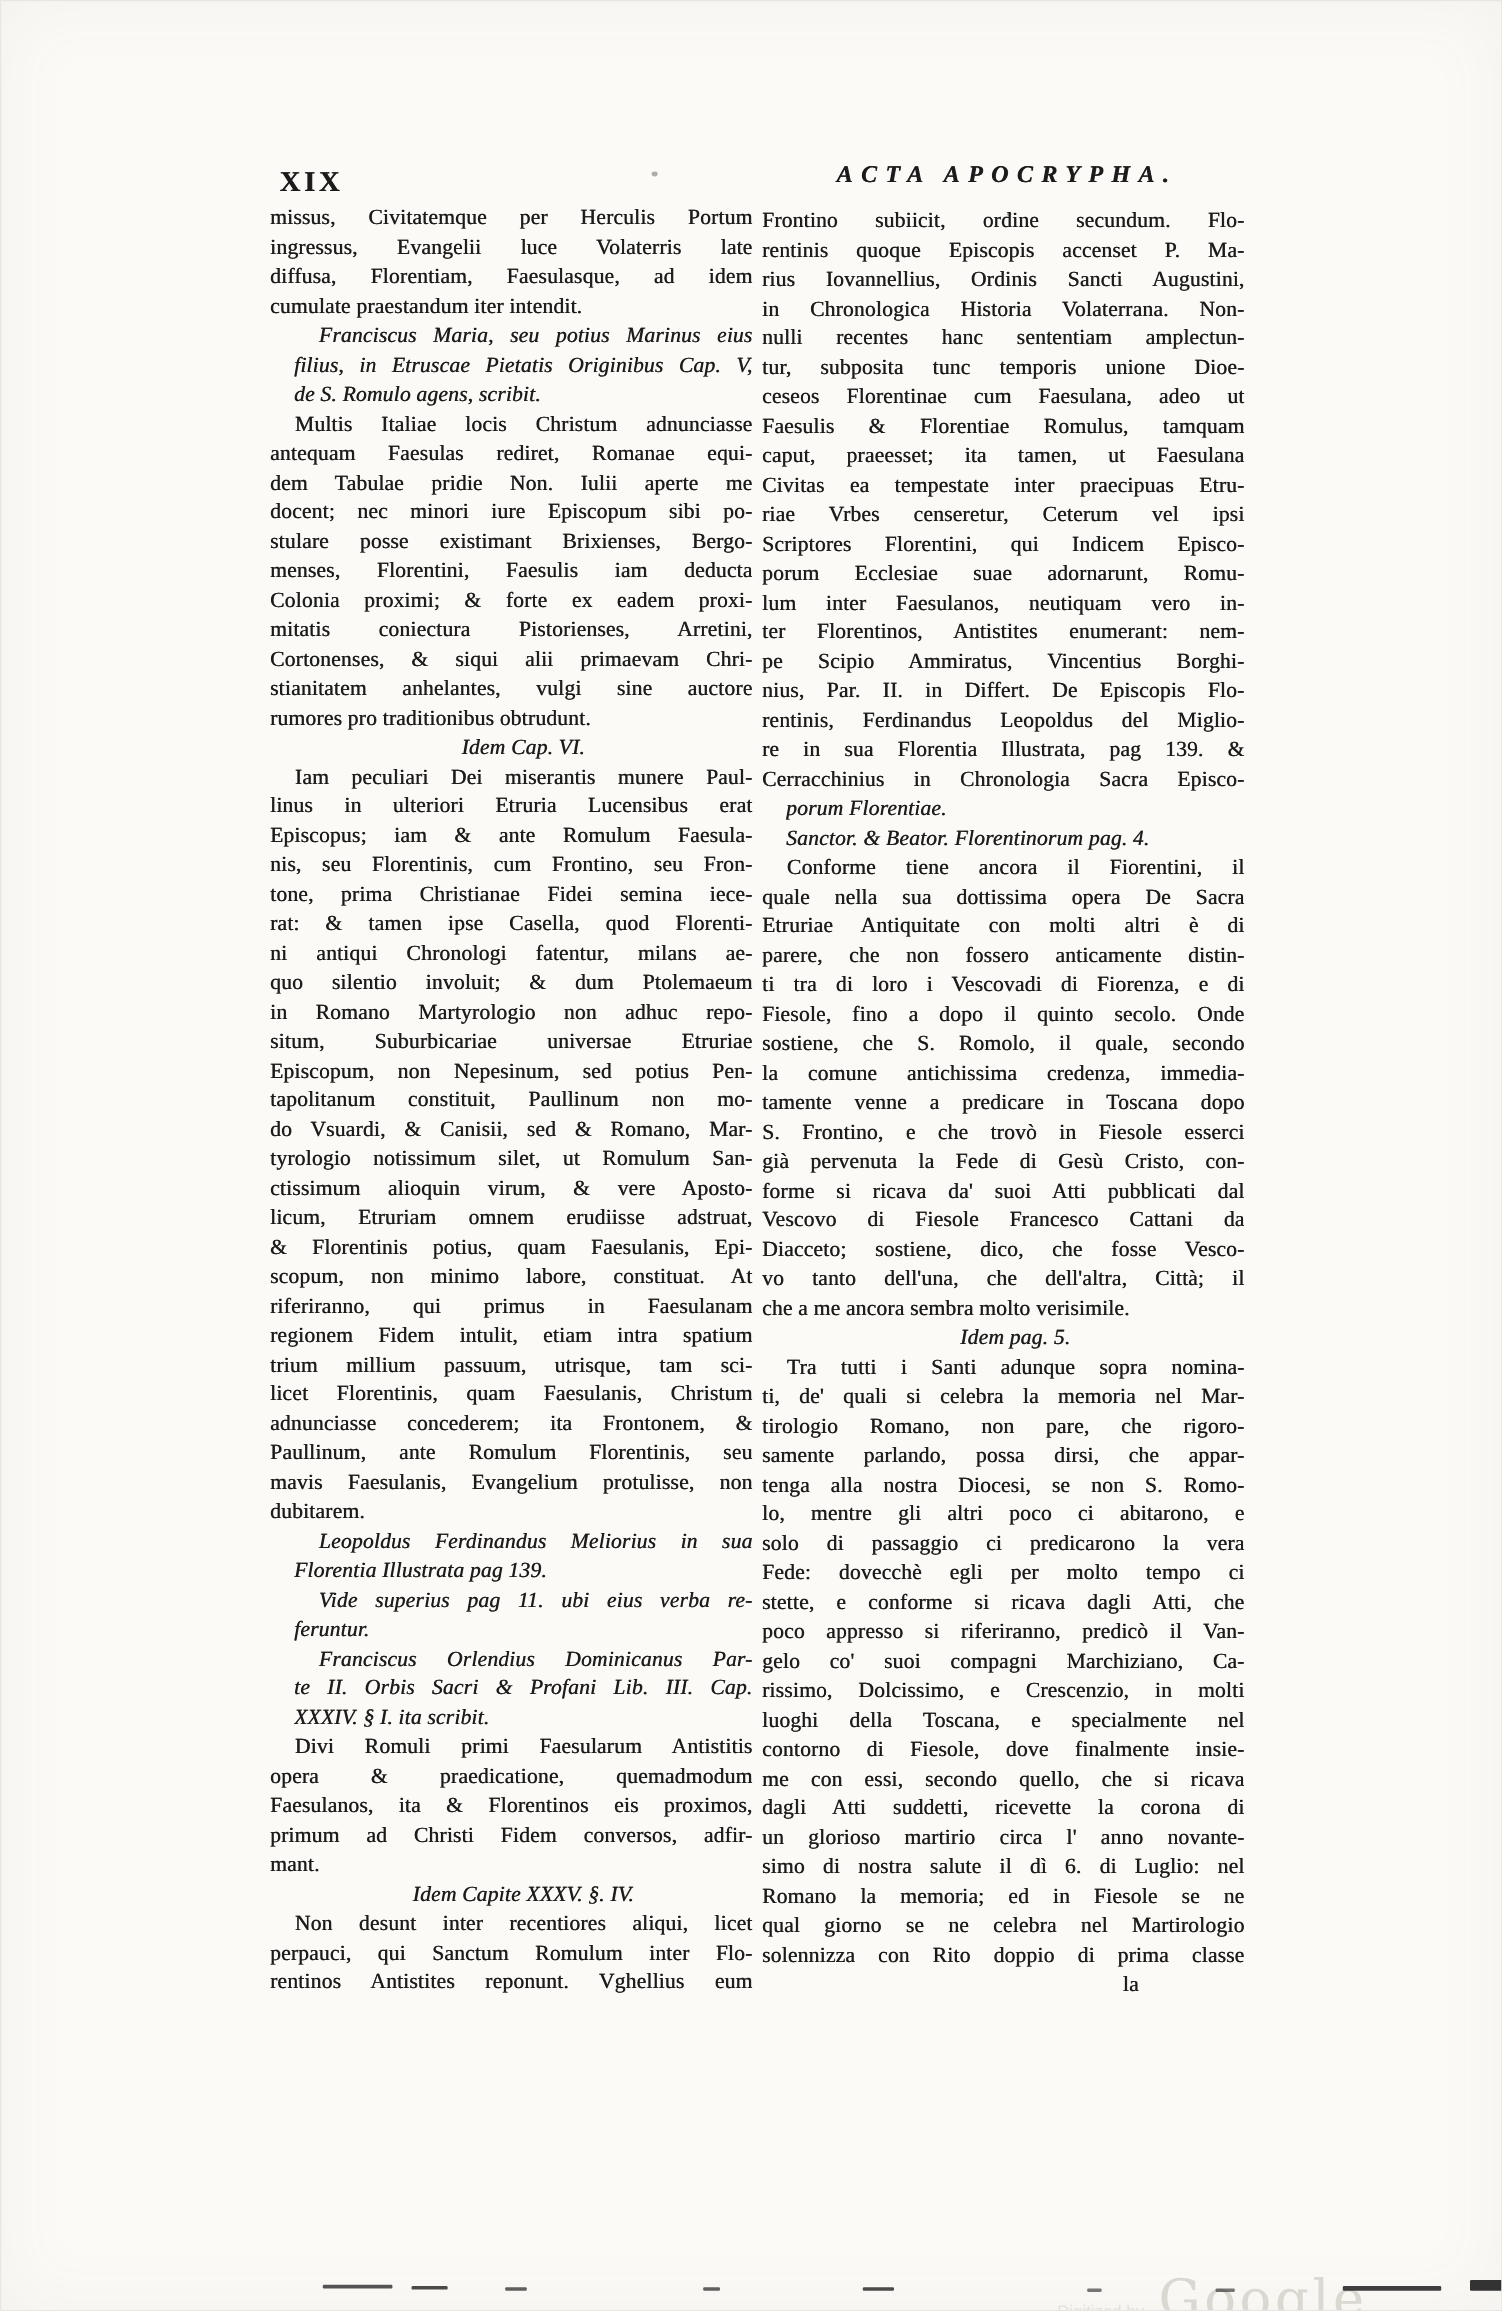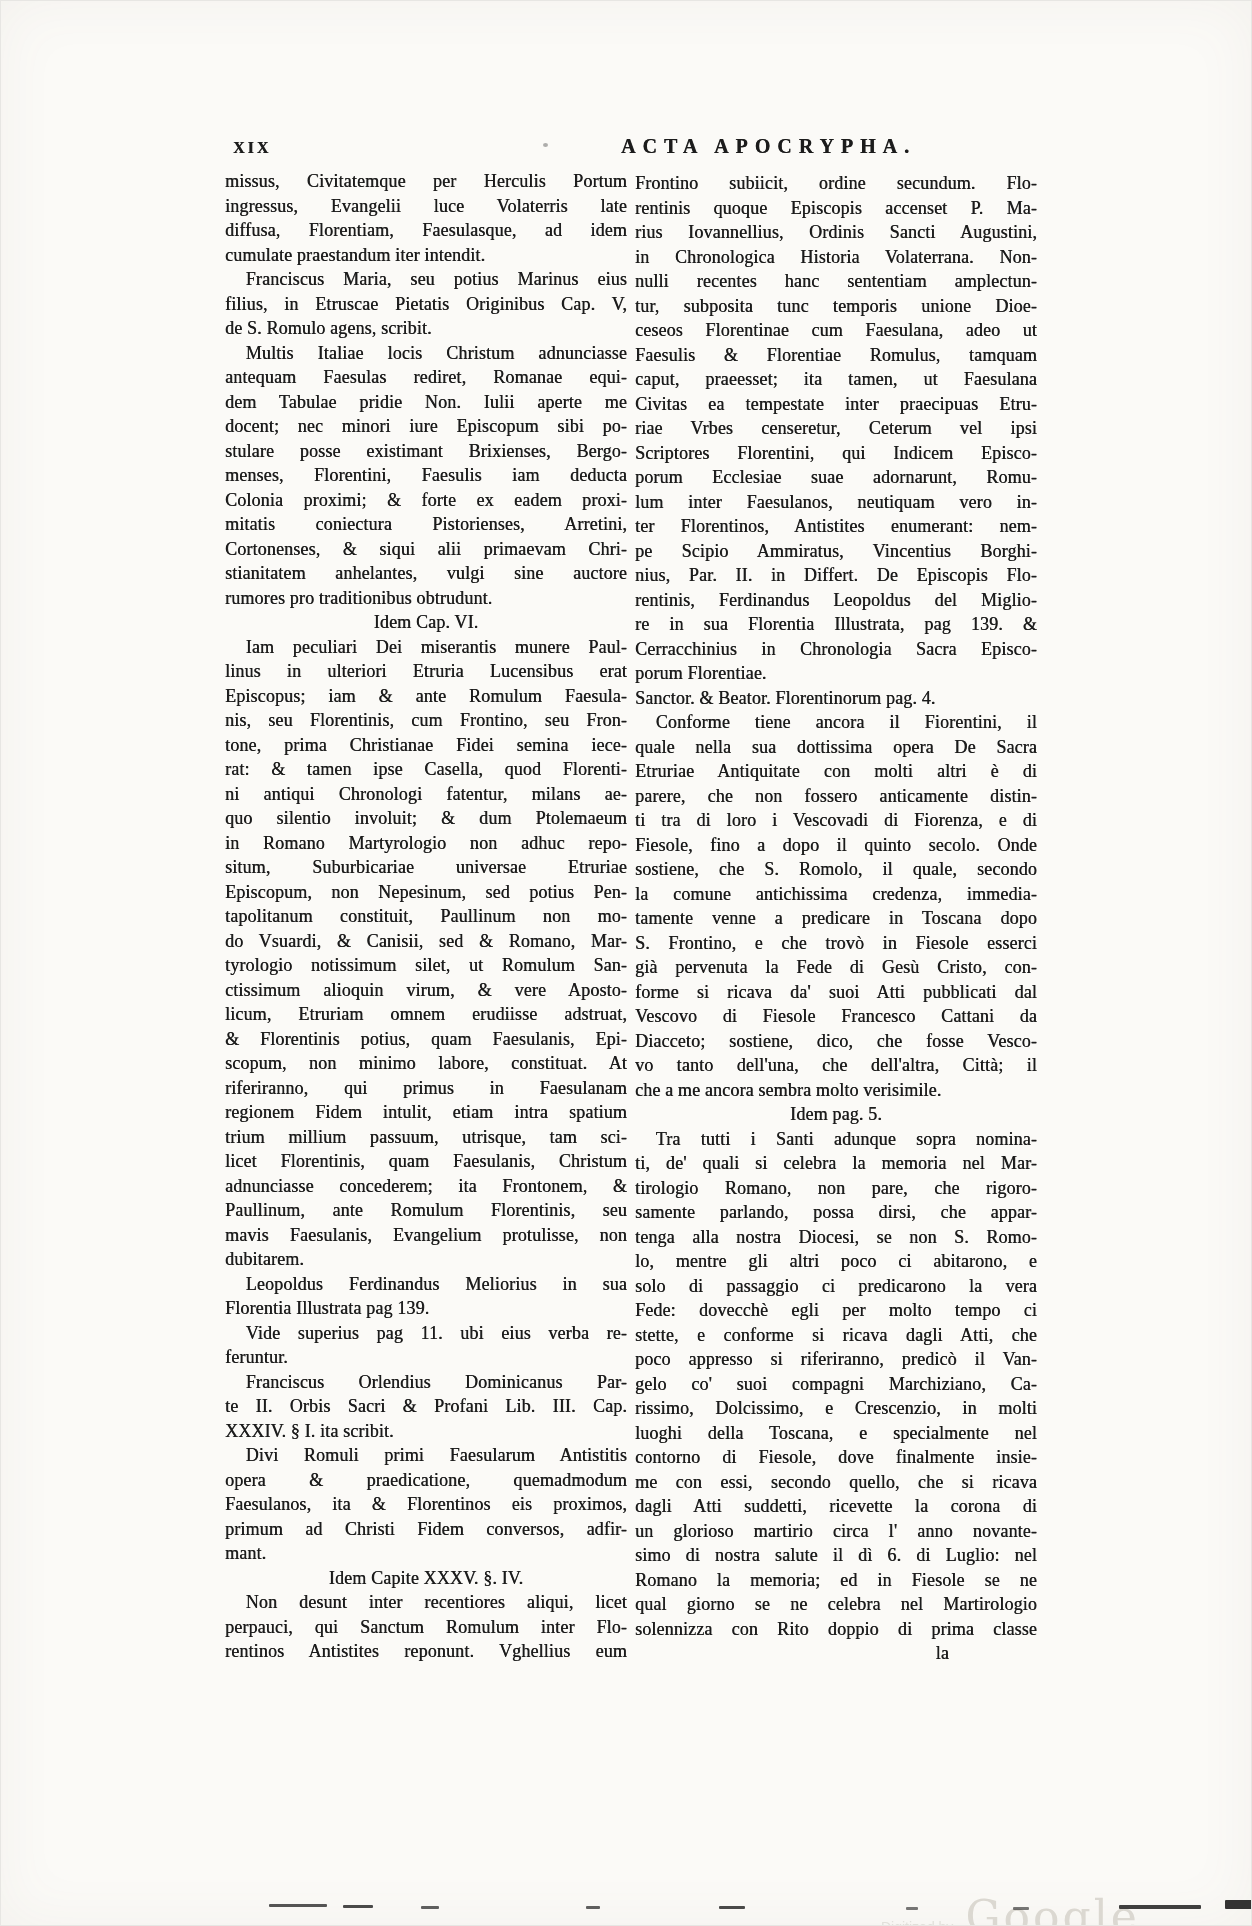--- a/index.html
+++ b/index.html
@@ -6,37 +6,37 @@
   .page{
     position:relative;width:1252px;height:1926px;overflow:hidden;
     background:#fbfaf7;color:#1b1b1b;
     font-family:"Liberation Serif", serif;
     box-shadow:inset 0 0 60px rgba(120,110,90,0.06);
     border:1px solid #e7e6e3;box-sizing:border-box;
   }
   .ink{text-shadow:0.4px 0 0.35px rgba(20,20,20,0.85);}
   .header-num{
     position:absolute;top:138px;left:232px;
-    font-size:16px;font-weight:700;letter-spacing:3px;
+    font-size:24px;font-weight:700;letter-spacing:3px;
   }
   .header-title{
     position:absolute;top:134px;left:620px;width:360px;
-    text-align:left;font-weight:700;
+    text-align:right;font-style:italic;font-weight:700;
     font-size:20px;letter-spacing:7px;white-space:nowrap;
   }
   .col{position:absolute;width:402px;}
   .col-left{left:224px;top:168px;}
   .col-right{left:634px;top:170px;}
   .ln{
     height:24.5px;line-height:24.5px;font-size:18px;
     overflow:hidden;letter-spacing:0.15px;
   }
   .s-n,.s-ni,.s-i,.s-ii{text-align:justify;text-align-last:justify;}
   .s-ni,.s-ii{text-indent:1.15em;}
-  .s-i,.s-ii,.s-ie,.s-c{}
+  .s-i,.s-ii,.s-ie,.s-c{font-style:italic;margin-left:20px;}
   .s-c{text-align:center;text-align-last:center;}
   .s-e,.s-ie{text-align:left;text-align-last:left;}
   .s-ie{text-indent:0;}
   .s-r{text-align:right;text-align-last:right;padding-right:88px;box-sizing:border-box;}
   .watermark{
     position:absolute;top:1846px;left:880px;
     display:flex;align-items:baseline;gap:12px;
     user-select:none;
   }
   .wm-prefix{font-family:"Liberation Sans", sans-serif;font-size:14px;color:#e2e0da;margin-top:44px;}

